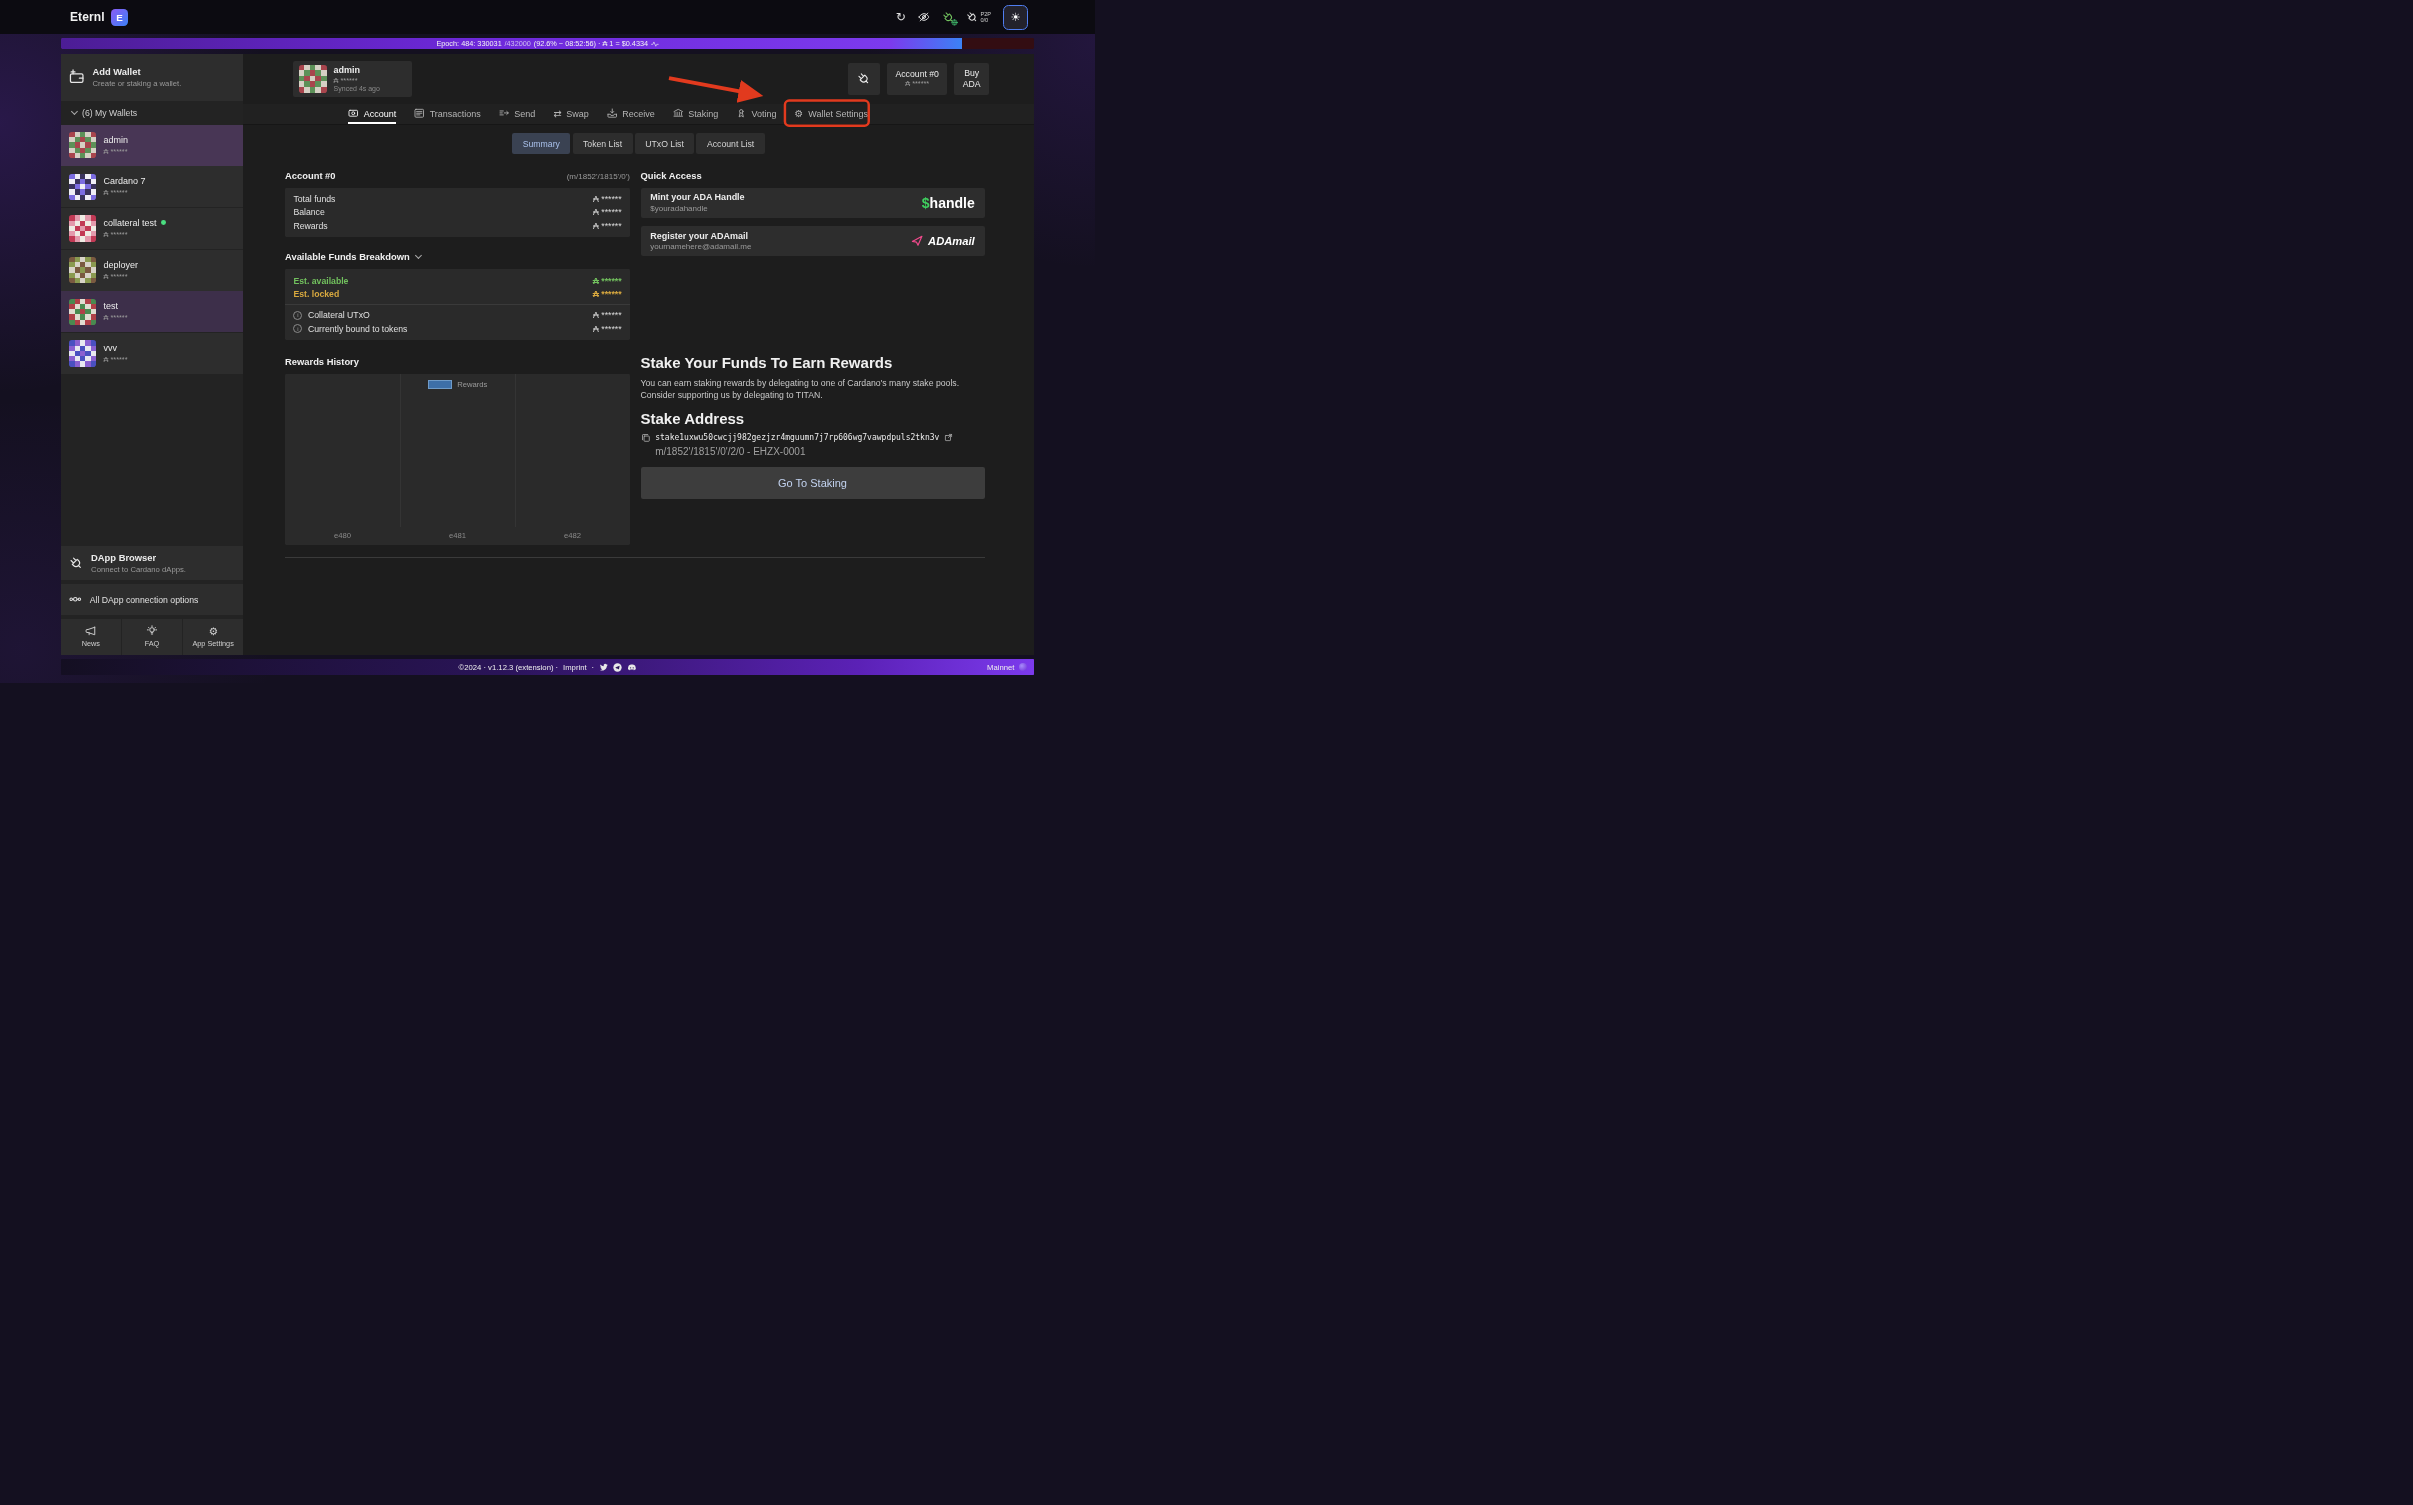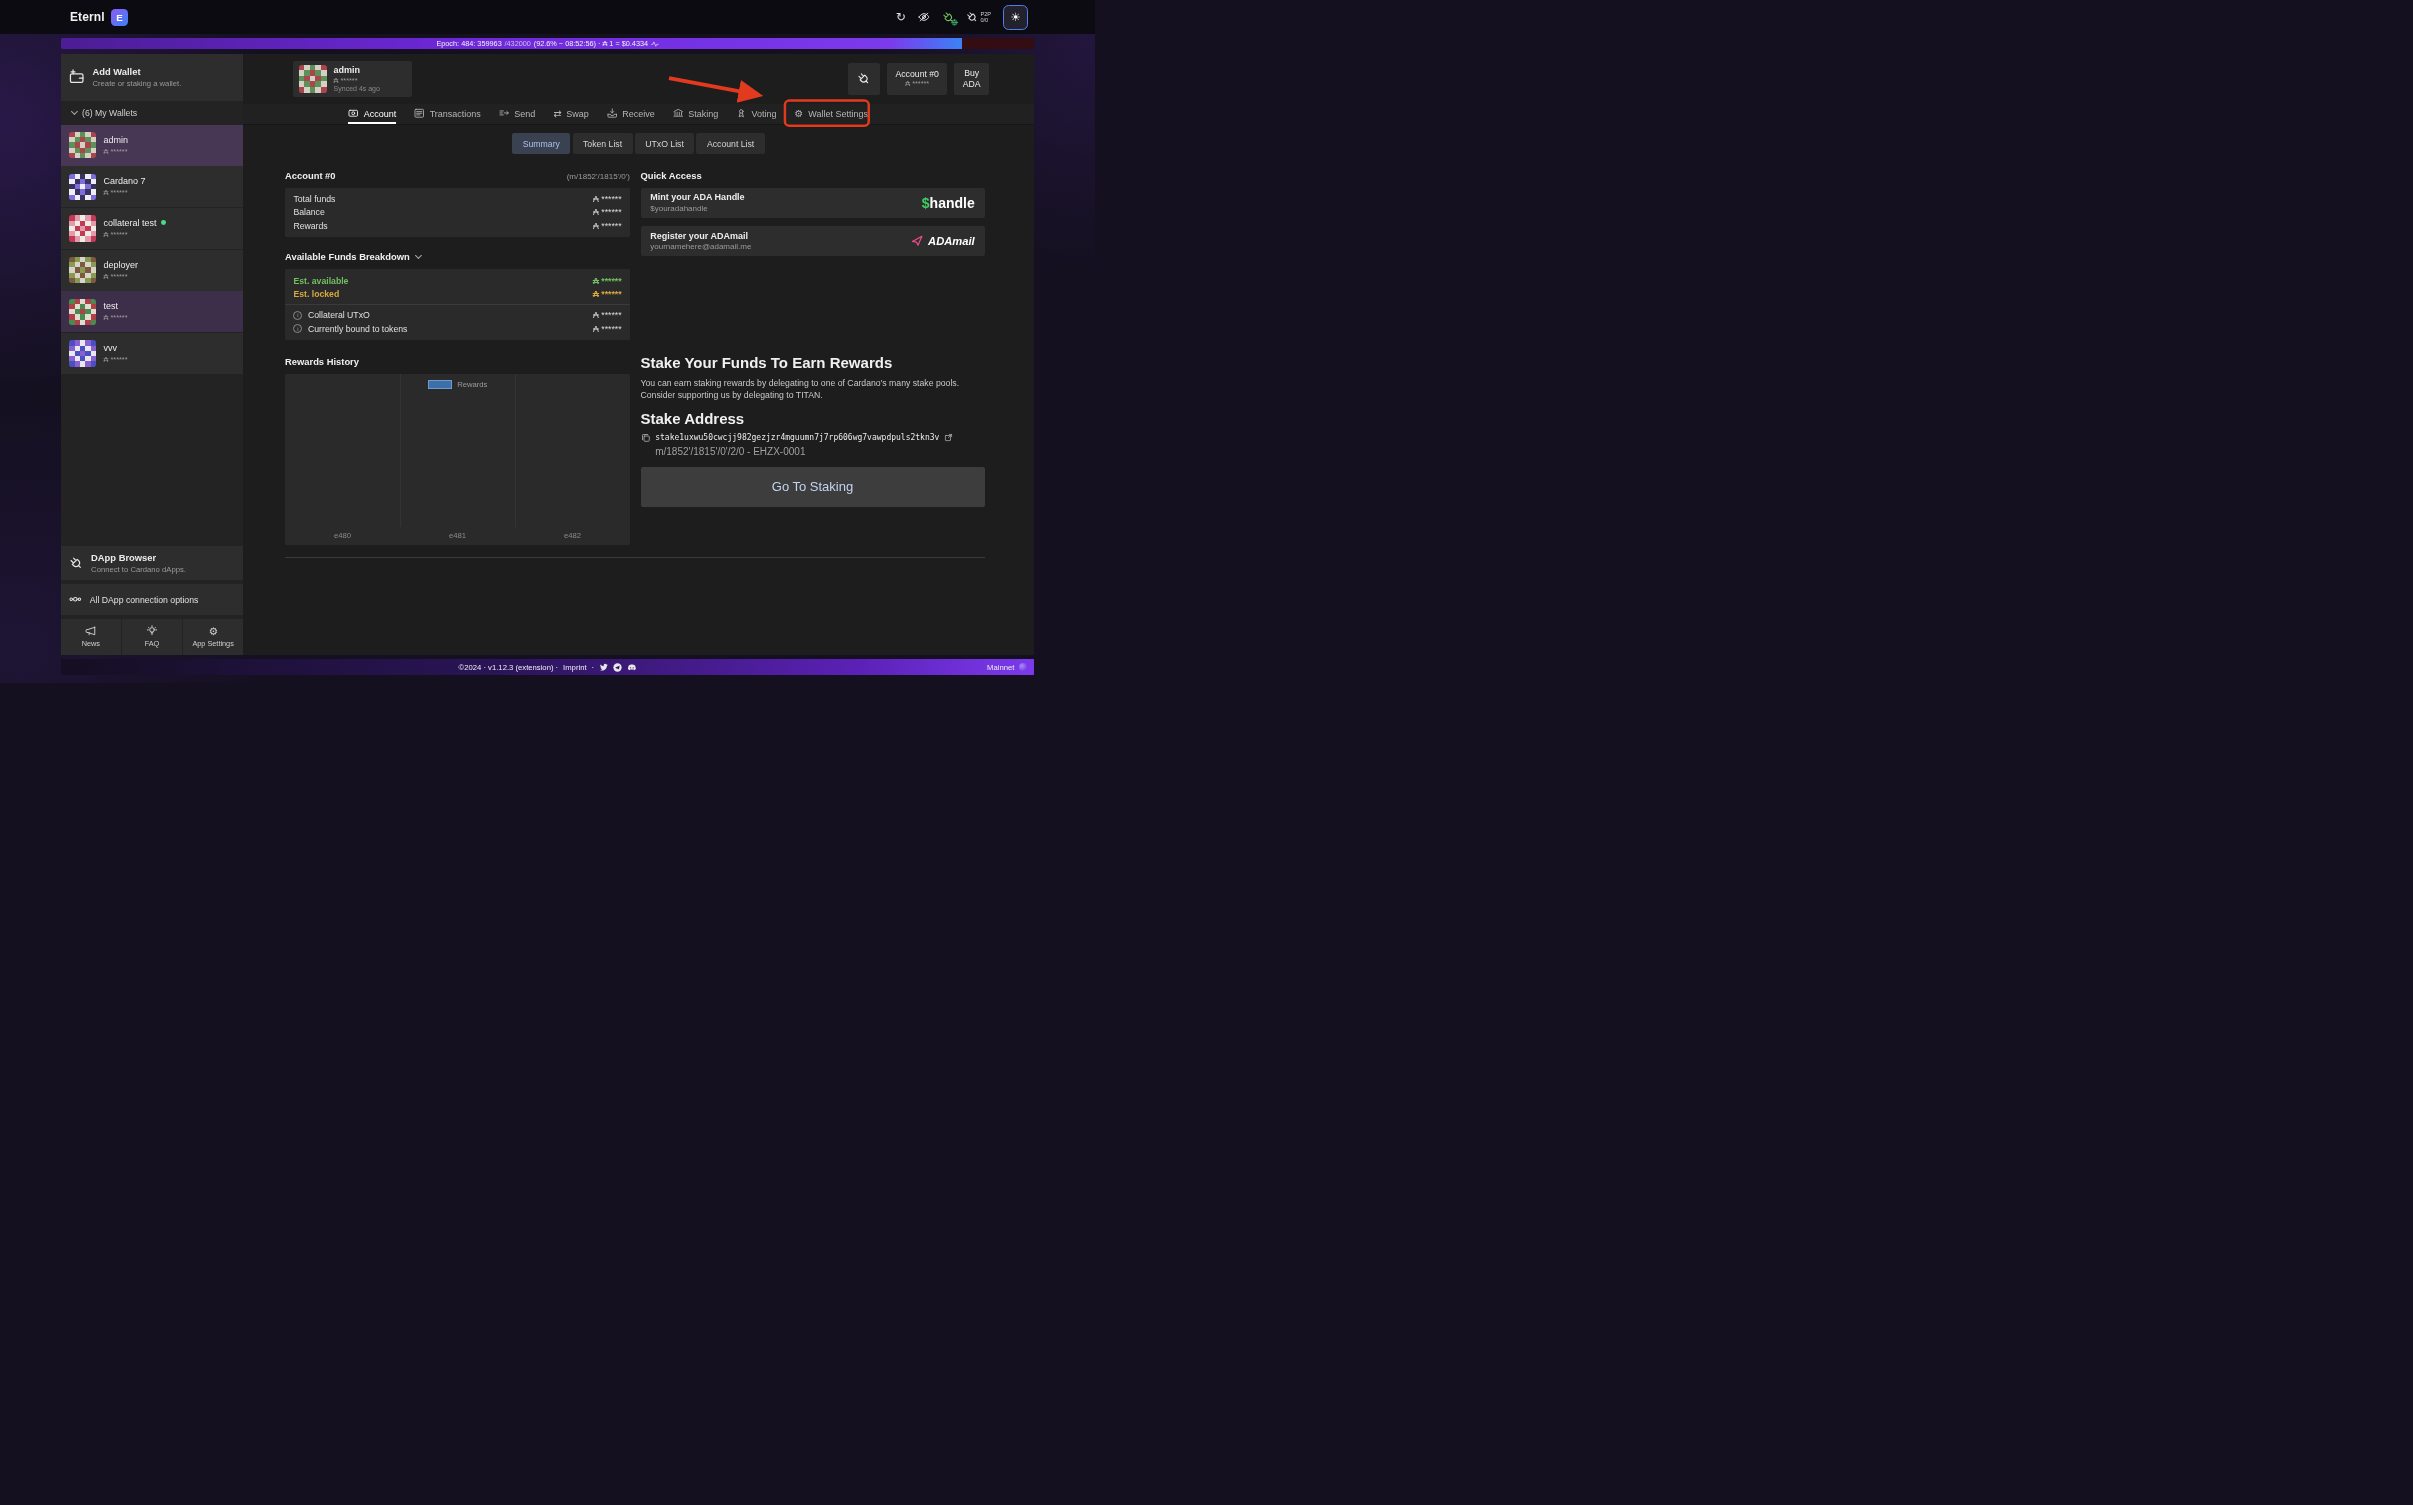--- a/index.html
+++ b/index.html
@@ -118,21 +118,21 @@
   .handle-logo { font-family:Liberation Sans, sans-serif; font-weight:bold; font-size:14px; color:#fff; }
   .handle-logo .sym { color:#3fd15f; }
   .adamail-logo { display:flex; align-items:center; gap:4.2px; font-size:11.2px; font-weight:bold; color:#fff; font-style:italic; }
   .stake-block { margin-top:98px; }
   .stake-head { font-size:15px; font-weight:bold; color:#f0f0f0; }
   .stake-body { font-size:8.7px; color:#c9c9c9; line-height:1.45; margin:5.6px 0 8.4px; }
   .addr-row { display:flex; align-items:center; gap:4.9px; margin-top:5.6px; }
   .addr { font-family:"DejaVu Sans Mono","Liberation Mono",monospace; font-size:8px; color:#ececec; }
   .addr-ic { color:#b5b5b5; cursor:pointer; }
   .deriv { font-size:10px; color:#a0a0a0; margin:3.5px 0 0 14.7px; }
-  .stake-btn { width:100%; height:40px; margin-top:9.8px; border:0; border-radius:2.1px; background:#3d3d3d; color:#c3d3f0; font-family:inherit; font-size:13px; cursor:pointer; }
+  .stake-btn { width:100%; height:32px; margin-top:9.8px; border:0; border-radius:2.1px; background:#3d3d3d; color:#c3d3f0; font-family:inherit; font-size:11px; cursor:pointer; }
 
   
   .footer { position:relative; margin:4.9px 61px 0; height:15.4px; border-radius:0.7px;
     background:linear-gradient(90deg,#140f22 0%,#2a1458 45%,#5b21b6 82%,#7c3aed 100%);
     display:flex; align-items:center; justify-content:center; gap:4.9px; font-size:7.7px; color:#eee; }
   .footer a { color:#eee; text-decoration:none; cursor:pointer; }
   .f-icons { display:flex; align-items:center; gap:4.9px; }
   .net { position:absolute; right:7px; top:0; bottom:0; display:flex; align-items:center; gap:4.2px; cursor:pointer; }
   .net-dot { width:8.4px; height:8.4px; border-radius:50%; background:radial-gradient(circle at 35% 35%, #a78bfa, #6d28d9); }
 
@@ -180,21 +180,21 @@
     </span>
     <span class="theme-btn">
       <span>☀</span>
     </span>
   </div>
 </div>
 
 <div class="epoch">
   <div class="epoch-fill" style="width: 92.6%;"></div>
   <div class="epoch-label">
-    <span>Epoch: 484: 359963</span>
+    <span>Epoch: 484: 330031</span>
     <span class="dim">/432000</span>
     <span>(92.6% ~ 08:52:56) · ₳ 1 = $0.4334</span>
     <svg class="si" width="7.7" height="7.7" viewBox="0 0 16 16">
         <path d="M1 9h3l2-5 4 9 2-4h3"></path>
       </svg>
   </div>
 </div>
 
 <div class="app">
 

